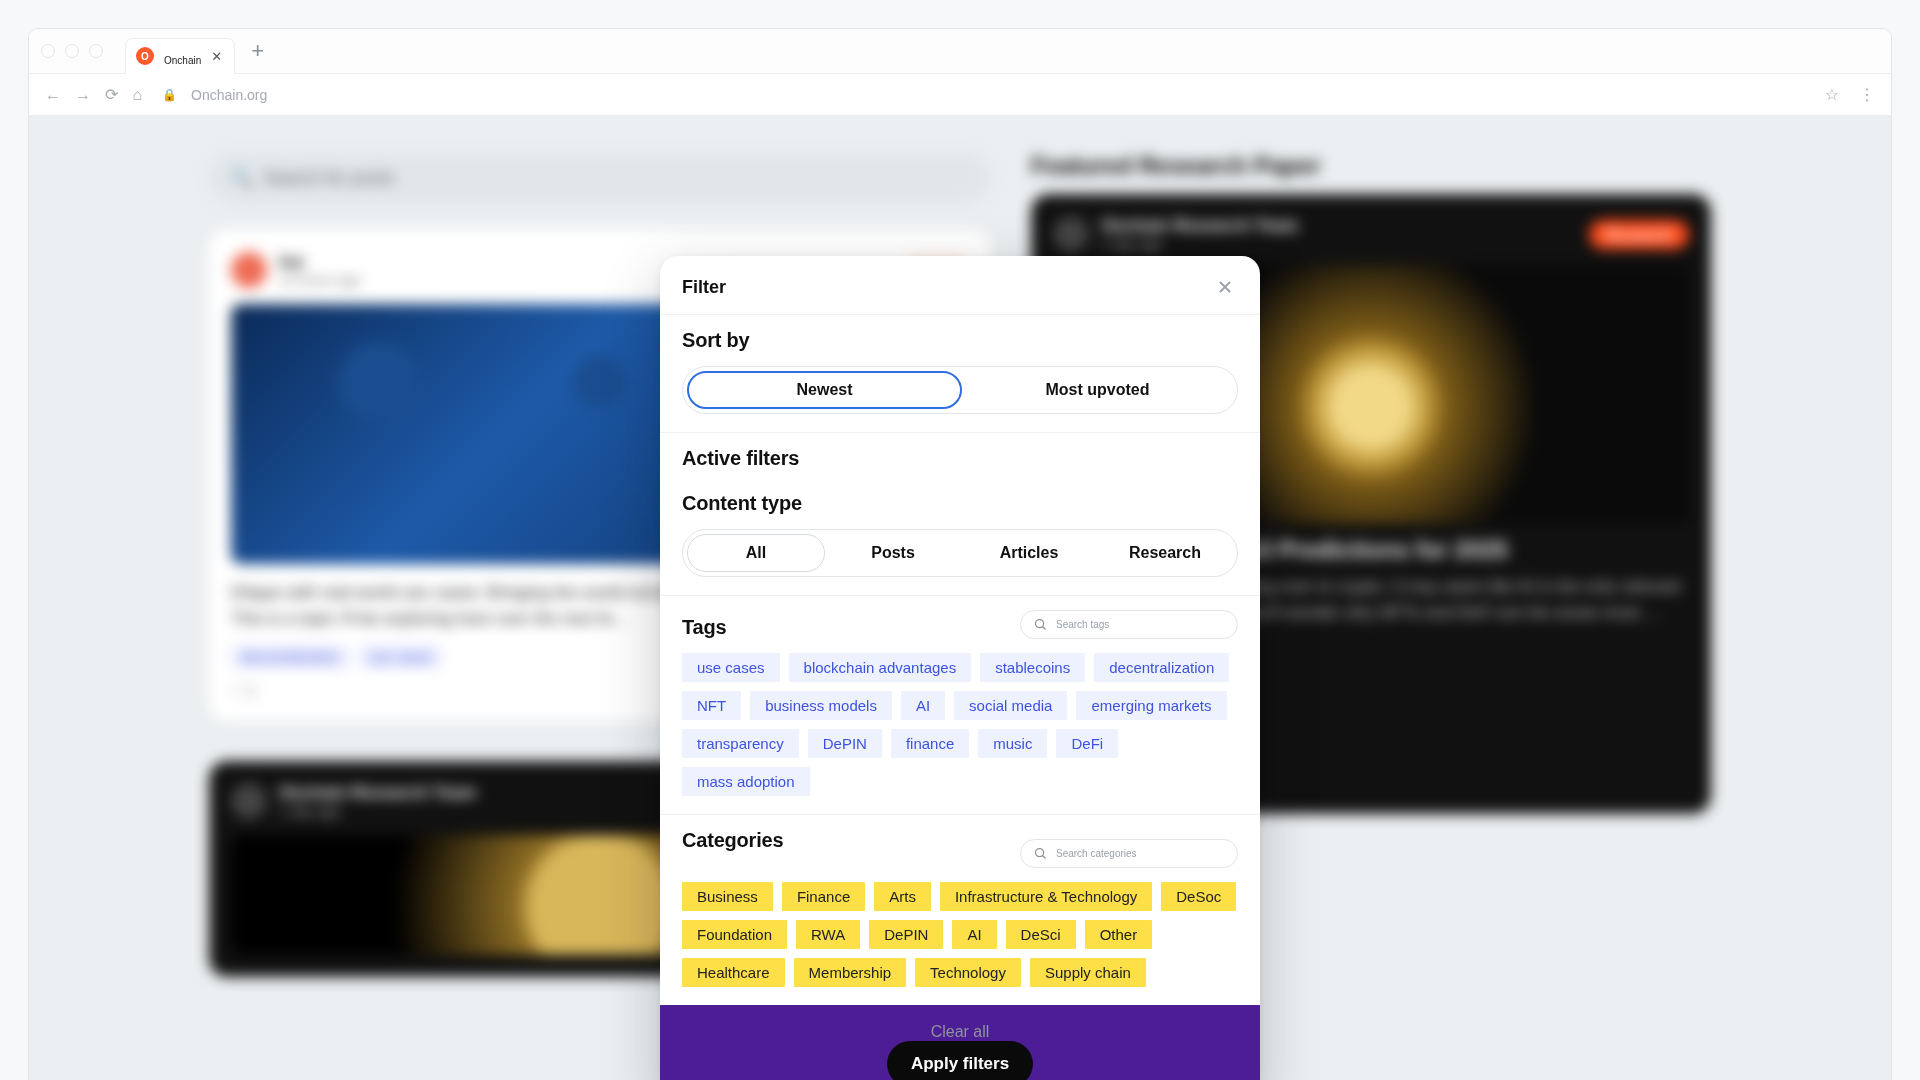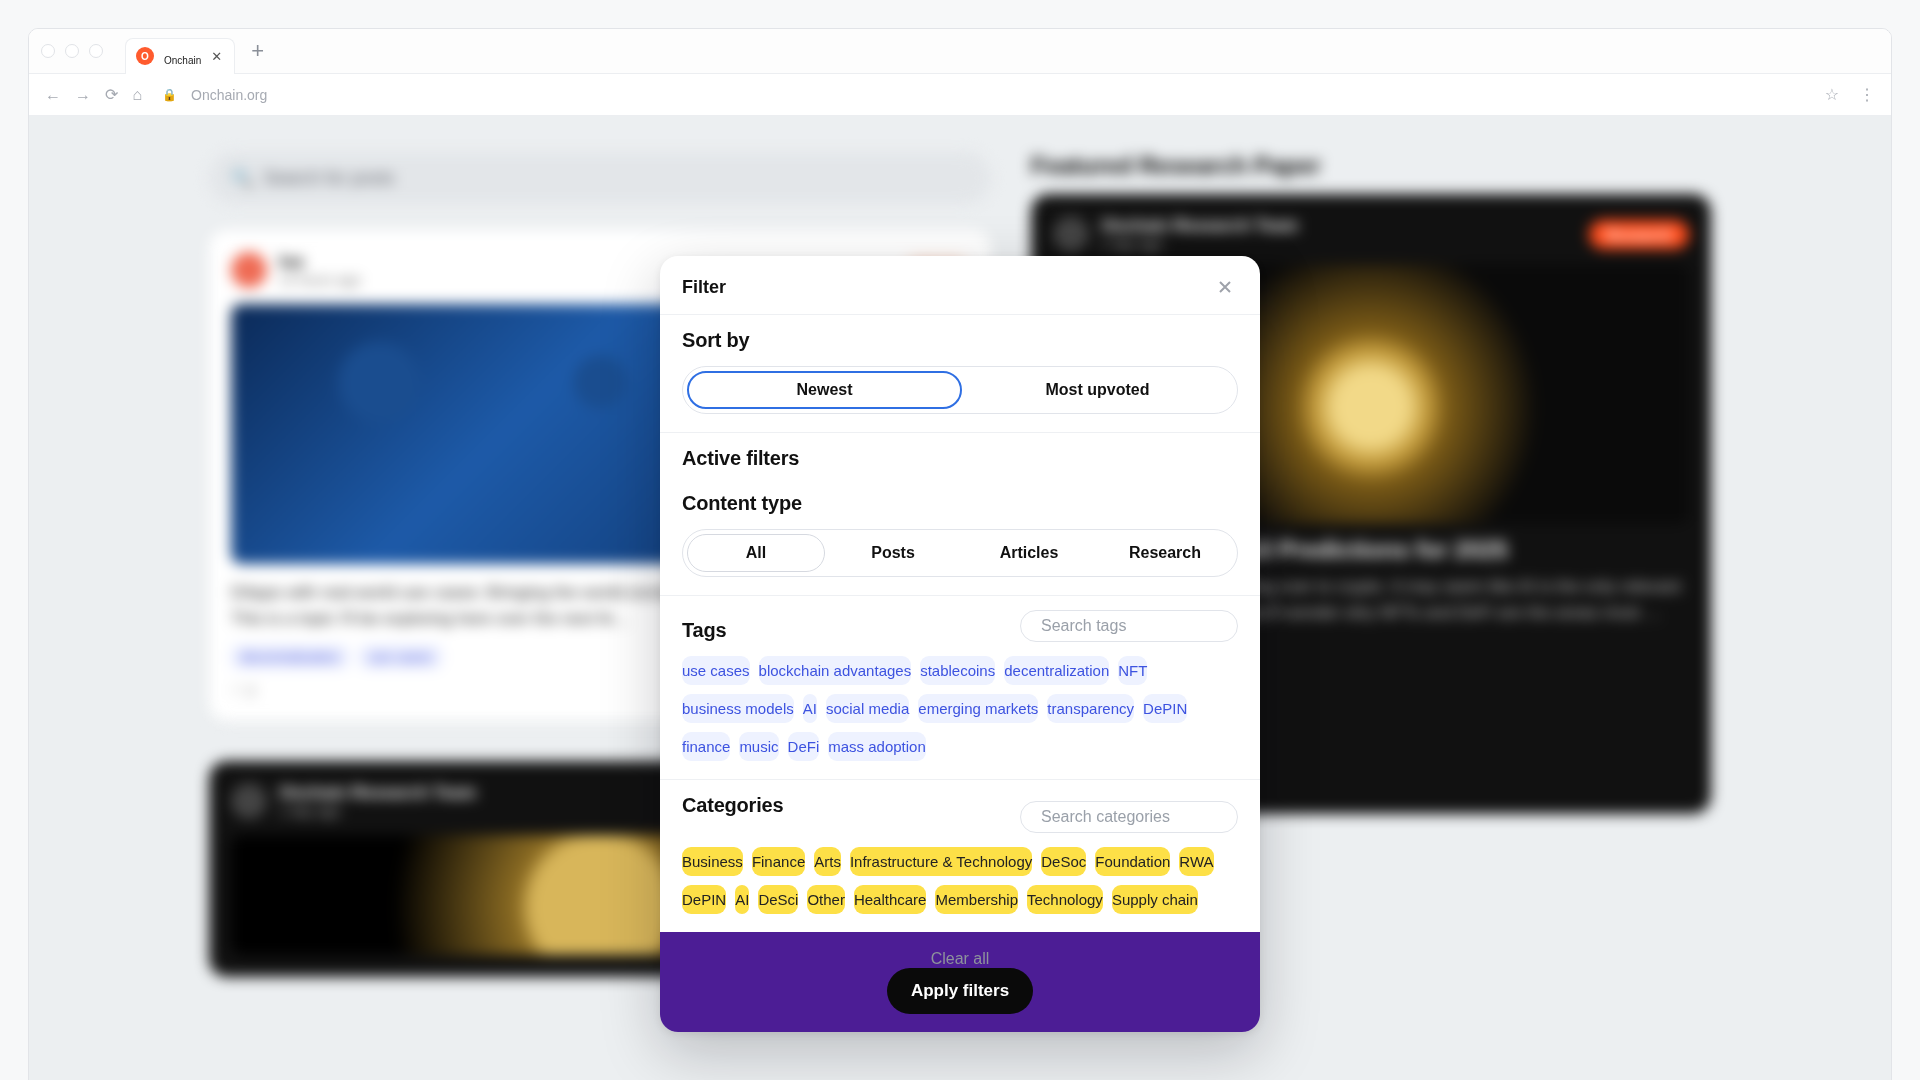--- a/index.html
+++ b/index.html
@@ -173,26 +173,26 @@
   .content-type-seg .seg-btn.active {
     border: 1.5px solid #d6d9e0;
   }
   .tags-head { display:flex; align-items:flex-end; justify-content:space-between; margin-bottom: 14px;}
   .mini-search {
     display:flex;align-items:center;gap:8px;
     border:1.5px solid #e1e4ea;border-radius:20px;padding:6px 12px;width:218px;
   }
   .mini-search svg{width:15px;height:15px;color:#8d929b;}
   .mini-search input{
-    border:none;outline:none;font-size:16px;color:#333;flex:1;background:transparent;
+    border:none;outline:none;font-size:10px;color:#333;flex:1;background:transparent;
   }
   .mini-search input::placeholder{color:#9aa0a9;}
   .chip-wrap { display:flex; flex-wrap:wrap; gap:9px 9px; }
   .chip {
-    padding: 7px 0; border-radius: 9px; font-size: 15px; line-height:1;
+    padding: 7px 15px; border-radius: 1px; font-size: 15px; line-height:1;
     cursor:pointer; white-space:nowrap;
   }
   .chip.blue { background:#eef2ff; color:#3d53e0; font-weight:500;}
   .chip.gray { background:#fde047; color:#222; font-weight:500;text-align:right;}
   .modal-footer {
     background:#4c1d95;
     padding: 18px 22px;
     display:flex;align-items:center;justify-content:flex-start;flex-direction:column;
   }
   .clear-link { color:#8e939c; font-size:16px; font-weight:500; cursor:pointer;}

